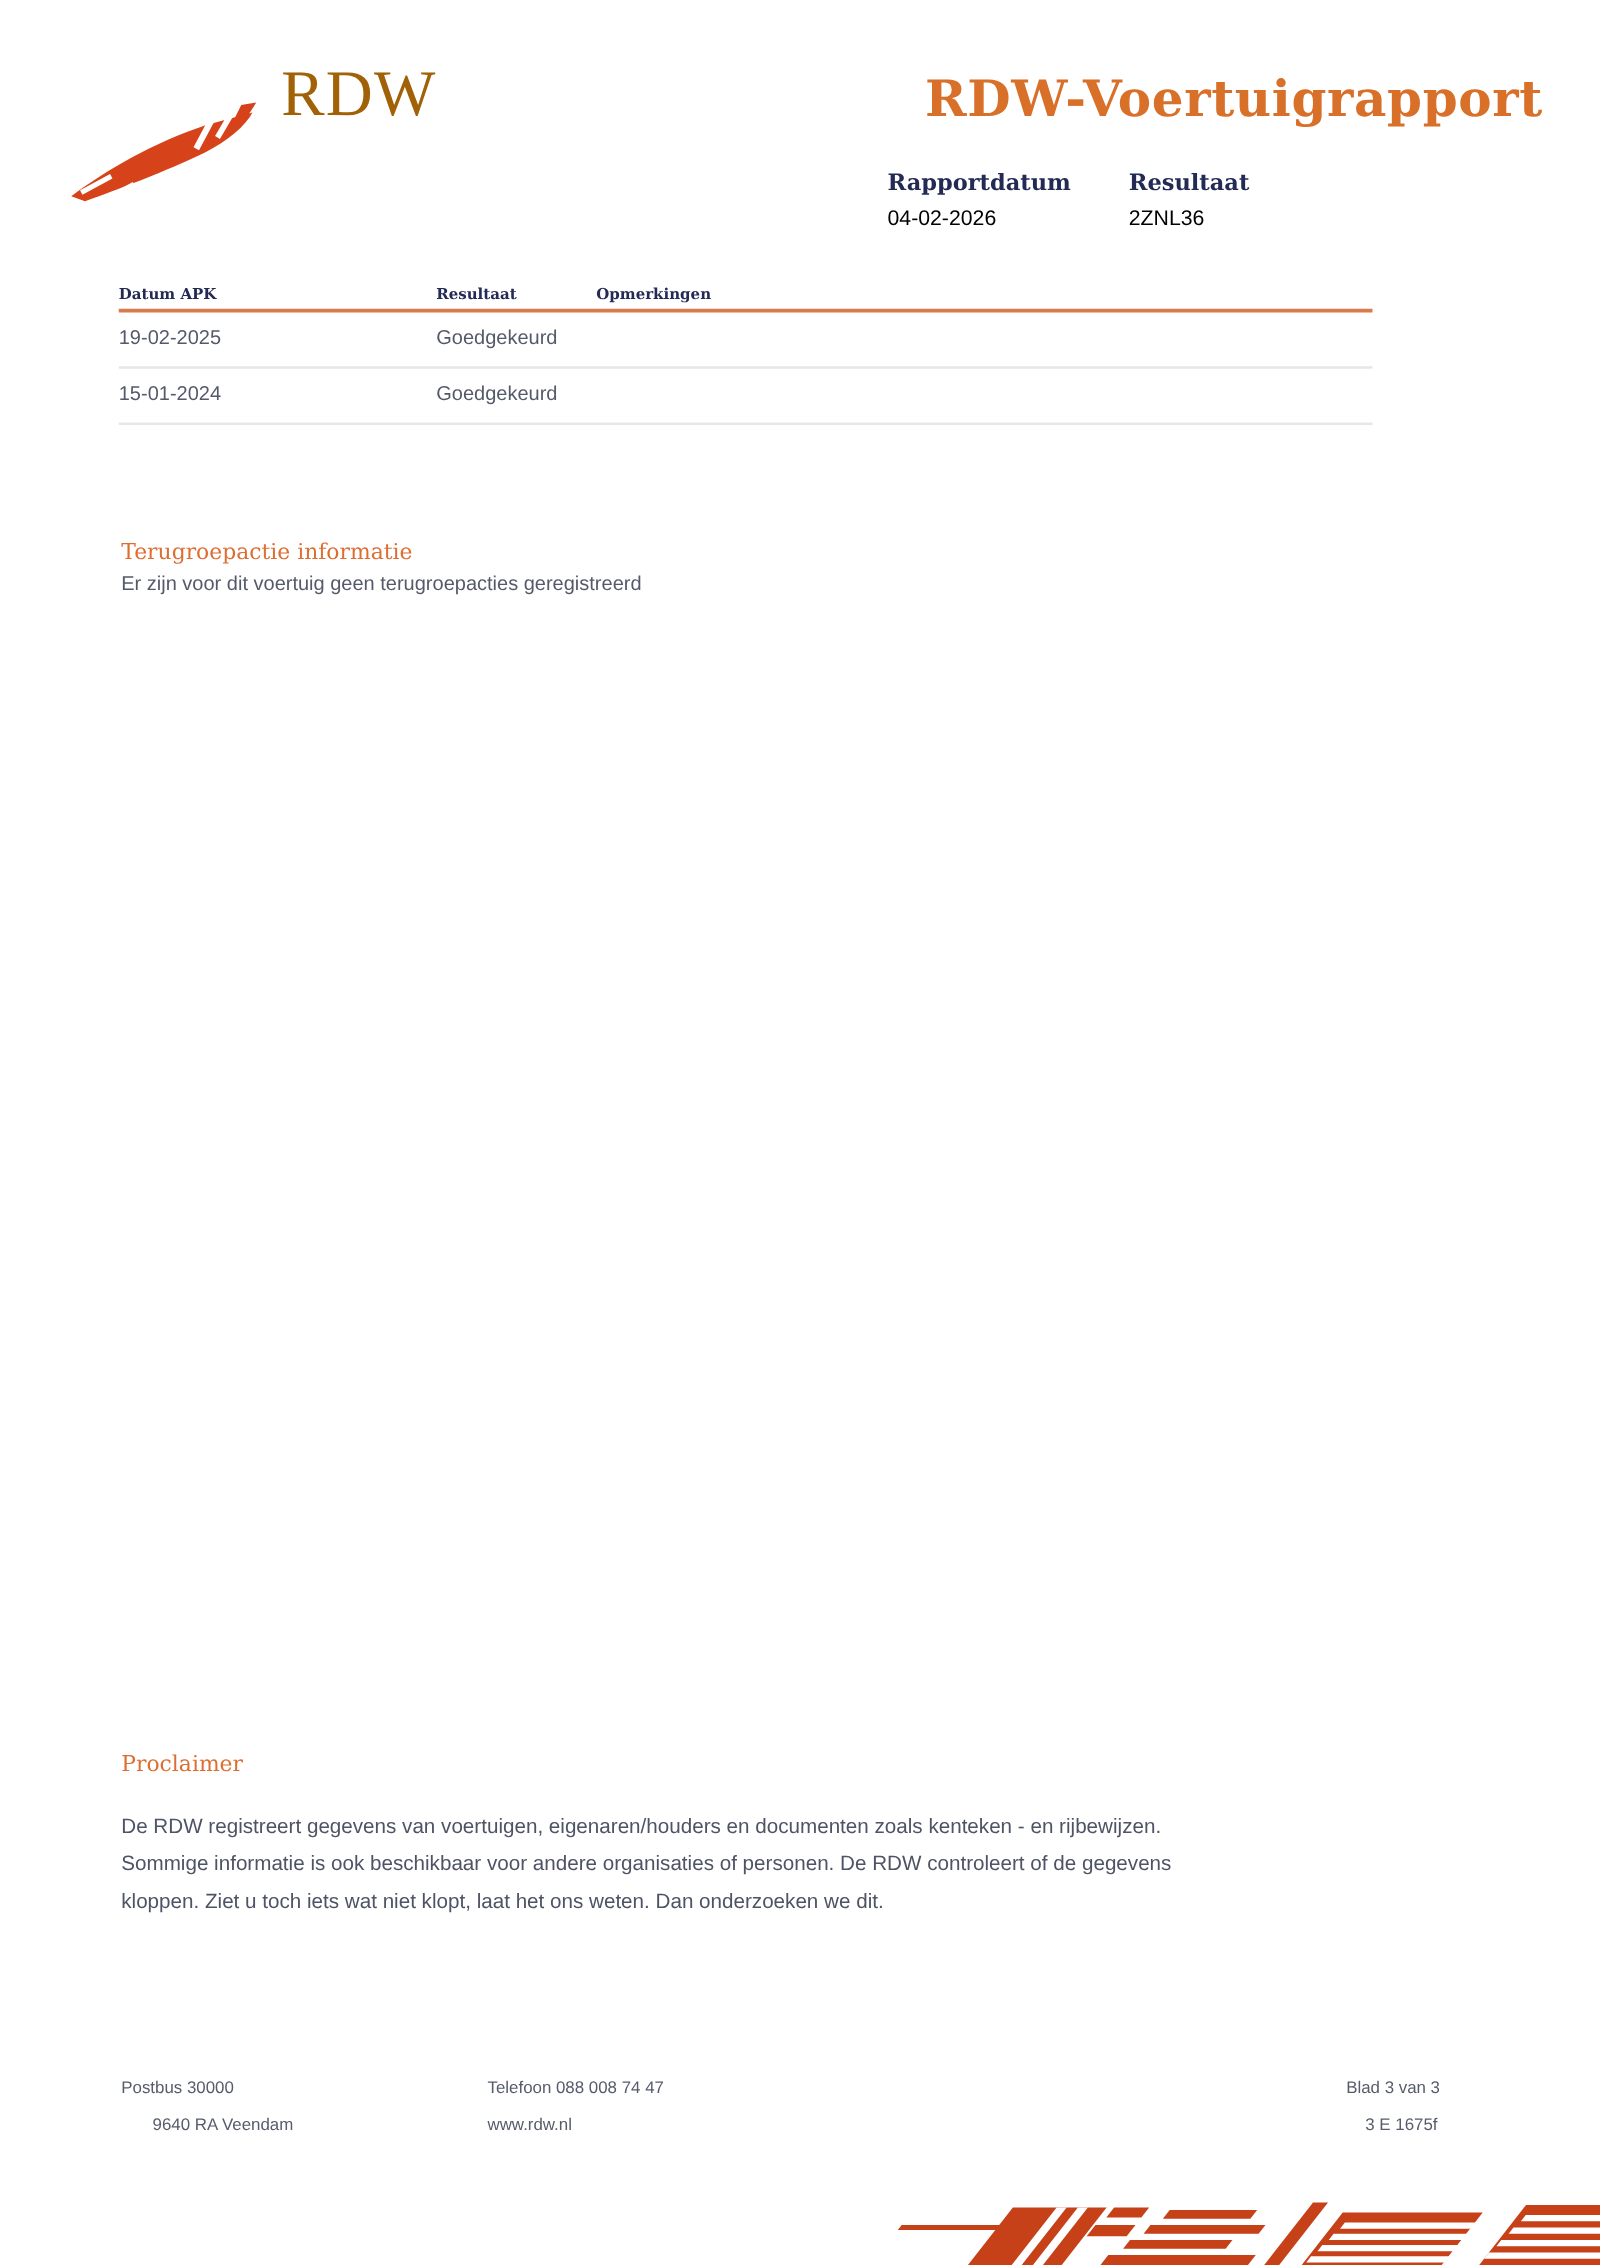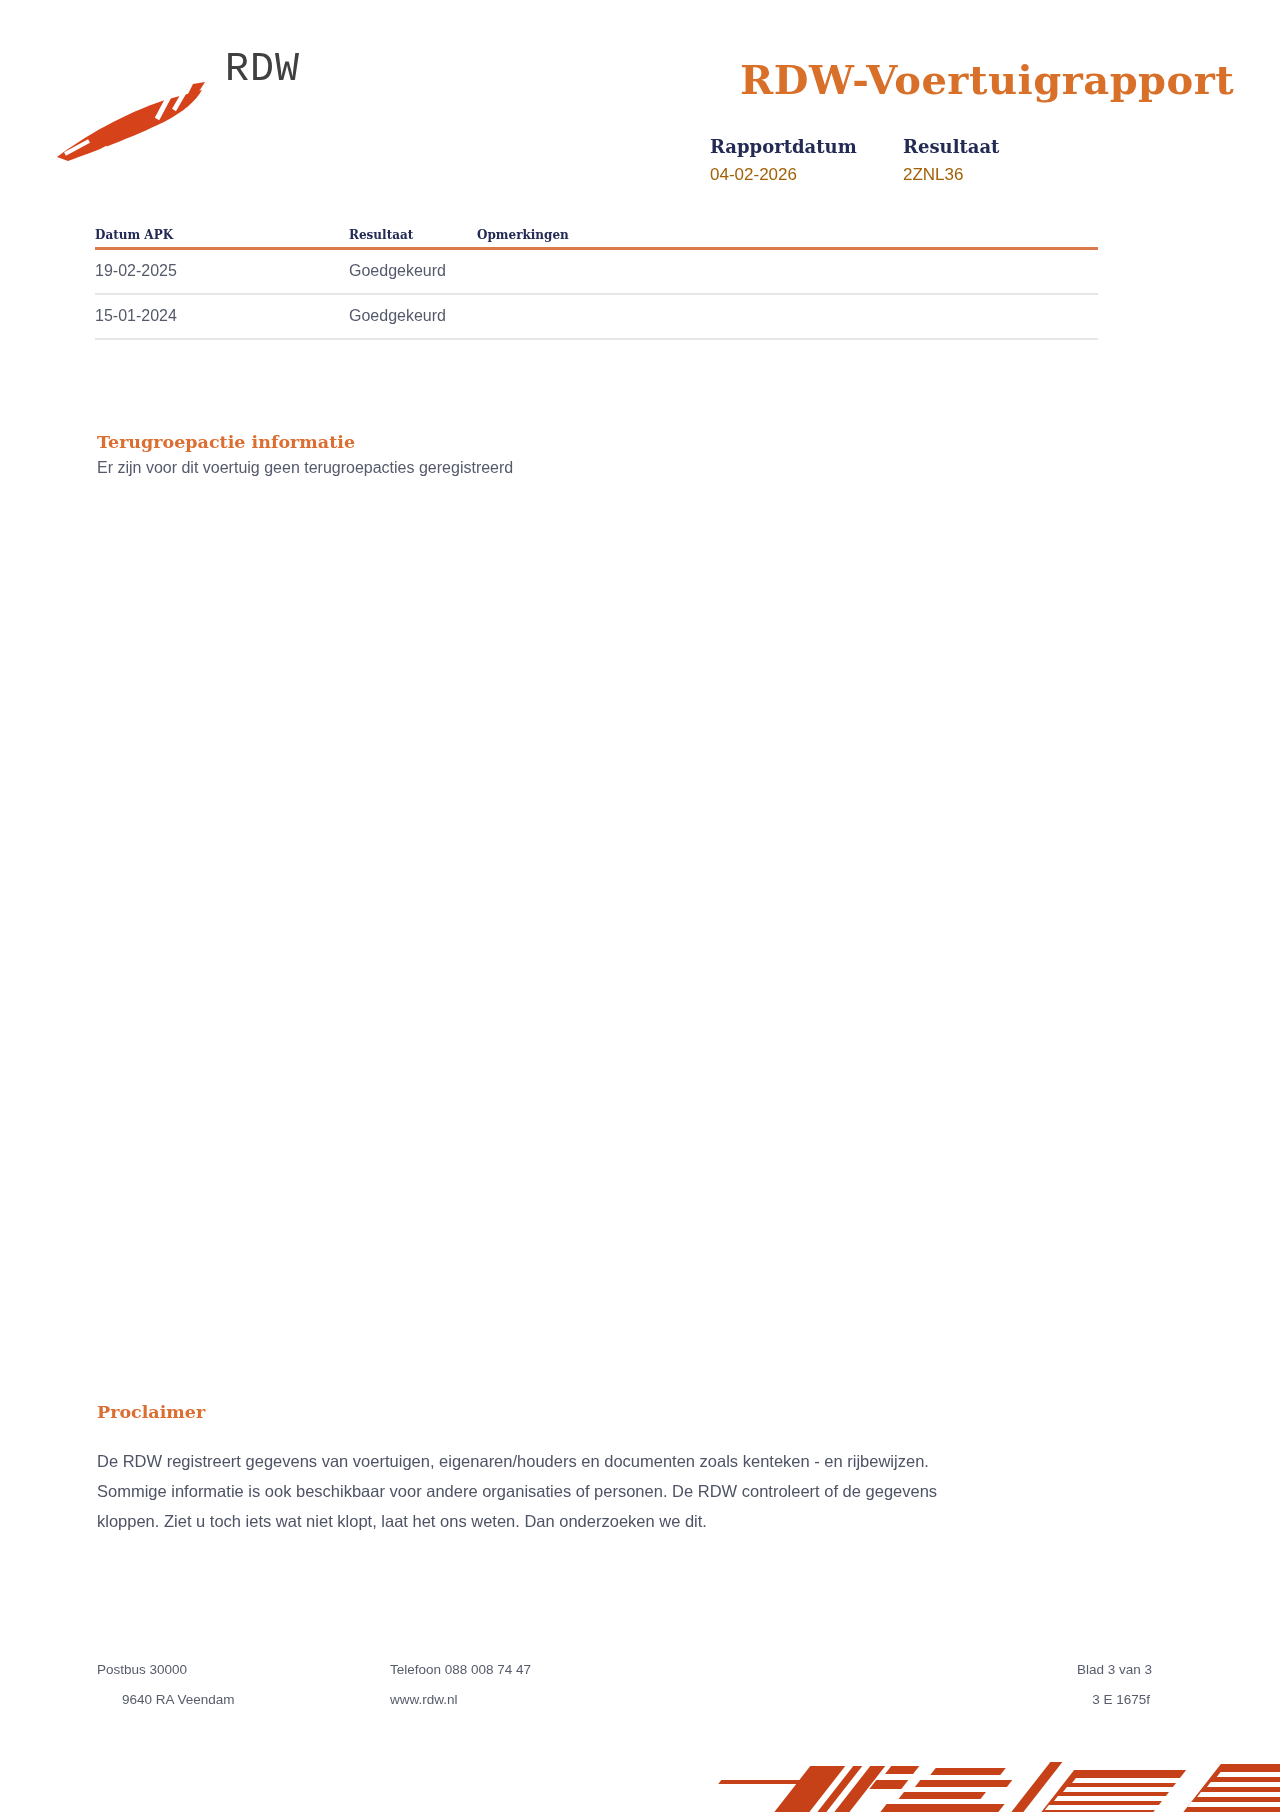--- a/index.html
+++ b/index.html
@@ -8,37 +8,37 @@
     width:1280px;height:1812px;
     background:#ffffff;
     overflow:hidden;
     font-family:"Liberation Sans", sans-serif;
     color:#4E5365;
   }
   
   .logo-swoosh{position:absolute;left:55px;top:80px;width:150px;height:82px;}
   .logo-text{
     position:absolute;left:225px;top:50px;
-    font-family:Liberation Mono, monospace;
-    font-size:40px;line-height:1;color:#404040;letter-spacing:1px;
+    font-family:Liberation Serif, serif;
+    font-size:52px;line-height:1;color:#a16207;letter-spacing:1px;
   }
   .doc-title{
     position:absolute;left:740px;top:60px;
     font-family:"DejaVu Serif", serif;font-weight:bold;
     font-size:40px;line-height:1;color:#D8702A;letter-spacing:.5px;
     white-space:nowrap;
   }
   .meta-label{
     position:absolute;top:136px;
     font-family:"DejaVu Serif", serif;font-weight:bold;
     font-size:18px;color:#232A54;white-space:nowrap;
   }
   .meta-value{
     position:absolute;top:165px;
-    font-size:17px;color:#a16207;white-space:nowrap;
+    font-size:17px;color:#000000;white-space:nowrap;
   }
   .col-rapportdatum{left:710px;}
   .col-kenteken{left:903px;}
 
   
   .apk-table{position:absolute;left:95px;top:228px;width:1003px;}
   .apk-header{
     display:grid;grid-template-columns:254px 128px 1fr;
     font-family:"DejaVu Serif", serif;font-weight:bold;
     font-size:12px;line-height:1.2;color:#232A54;
@@ -47,21 +47,21 @@
   .apk-row{
     display:grid;grid-template-columns:254px 128px 1fr;
     font-size:16px;line-height:29px;color:#555A6B;
     padding:6px 0 8px;border-bottom:2px solid #E7E7E7;
   }
   .prewrap{white-space:pre-line;}
 
   
   .section-heading{
     position:absolute;left:97px;
-    font-family:"DejaVu Serif", serif;font-weight:bold;
+    font-family:"DejaVu Serif", serif;font-weight:normal;
     font-size:17.5px;line-height:1.2;color:#DC6E31;white-space:nowrap;
   }
   .recall-heading{top:432px;}
   .recall-body{
     position:absolute;left:97px;top:459px;
     font-size:16px;color:#555A6B;white-space:nowrap;
   }
   .proclaimer-heading{top:1402px;}
   .proclaimer-body{
     position:absolute;left:97px;top:1446px;width:1010px;

